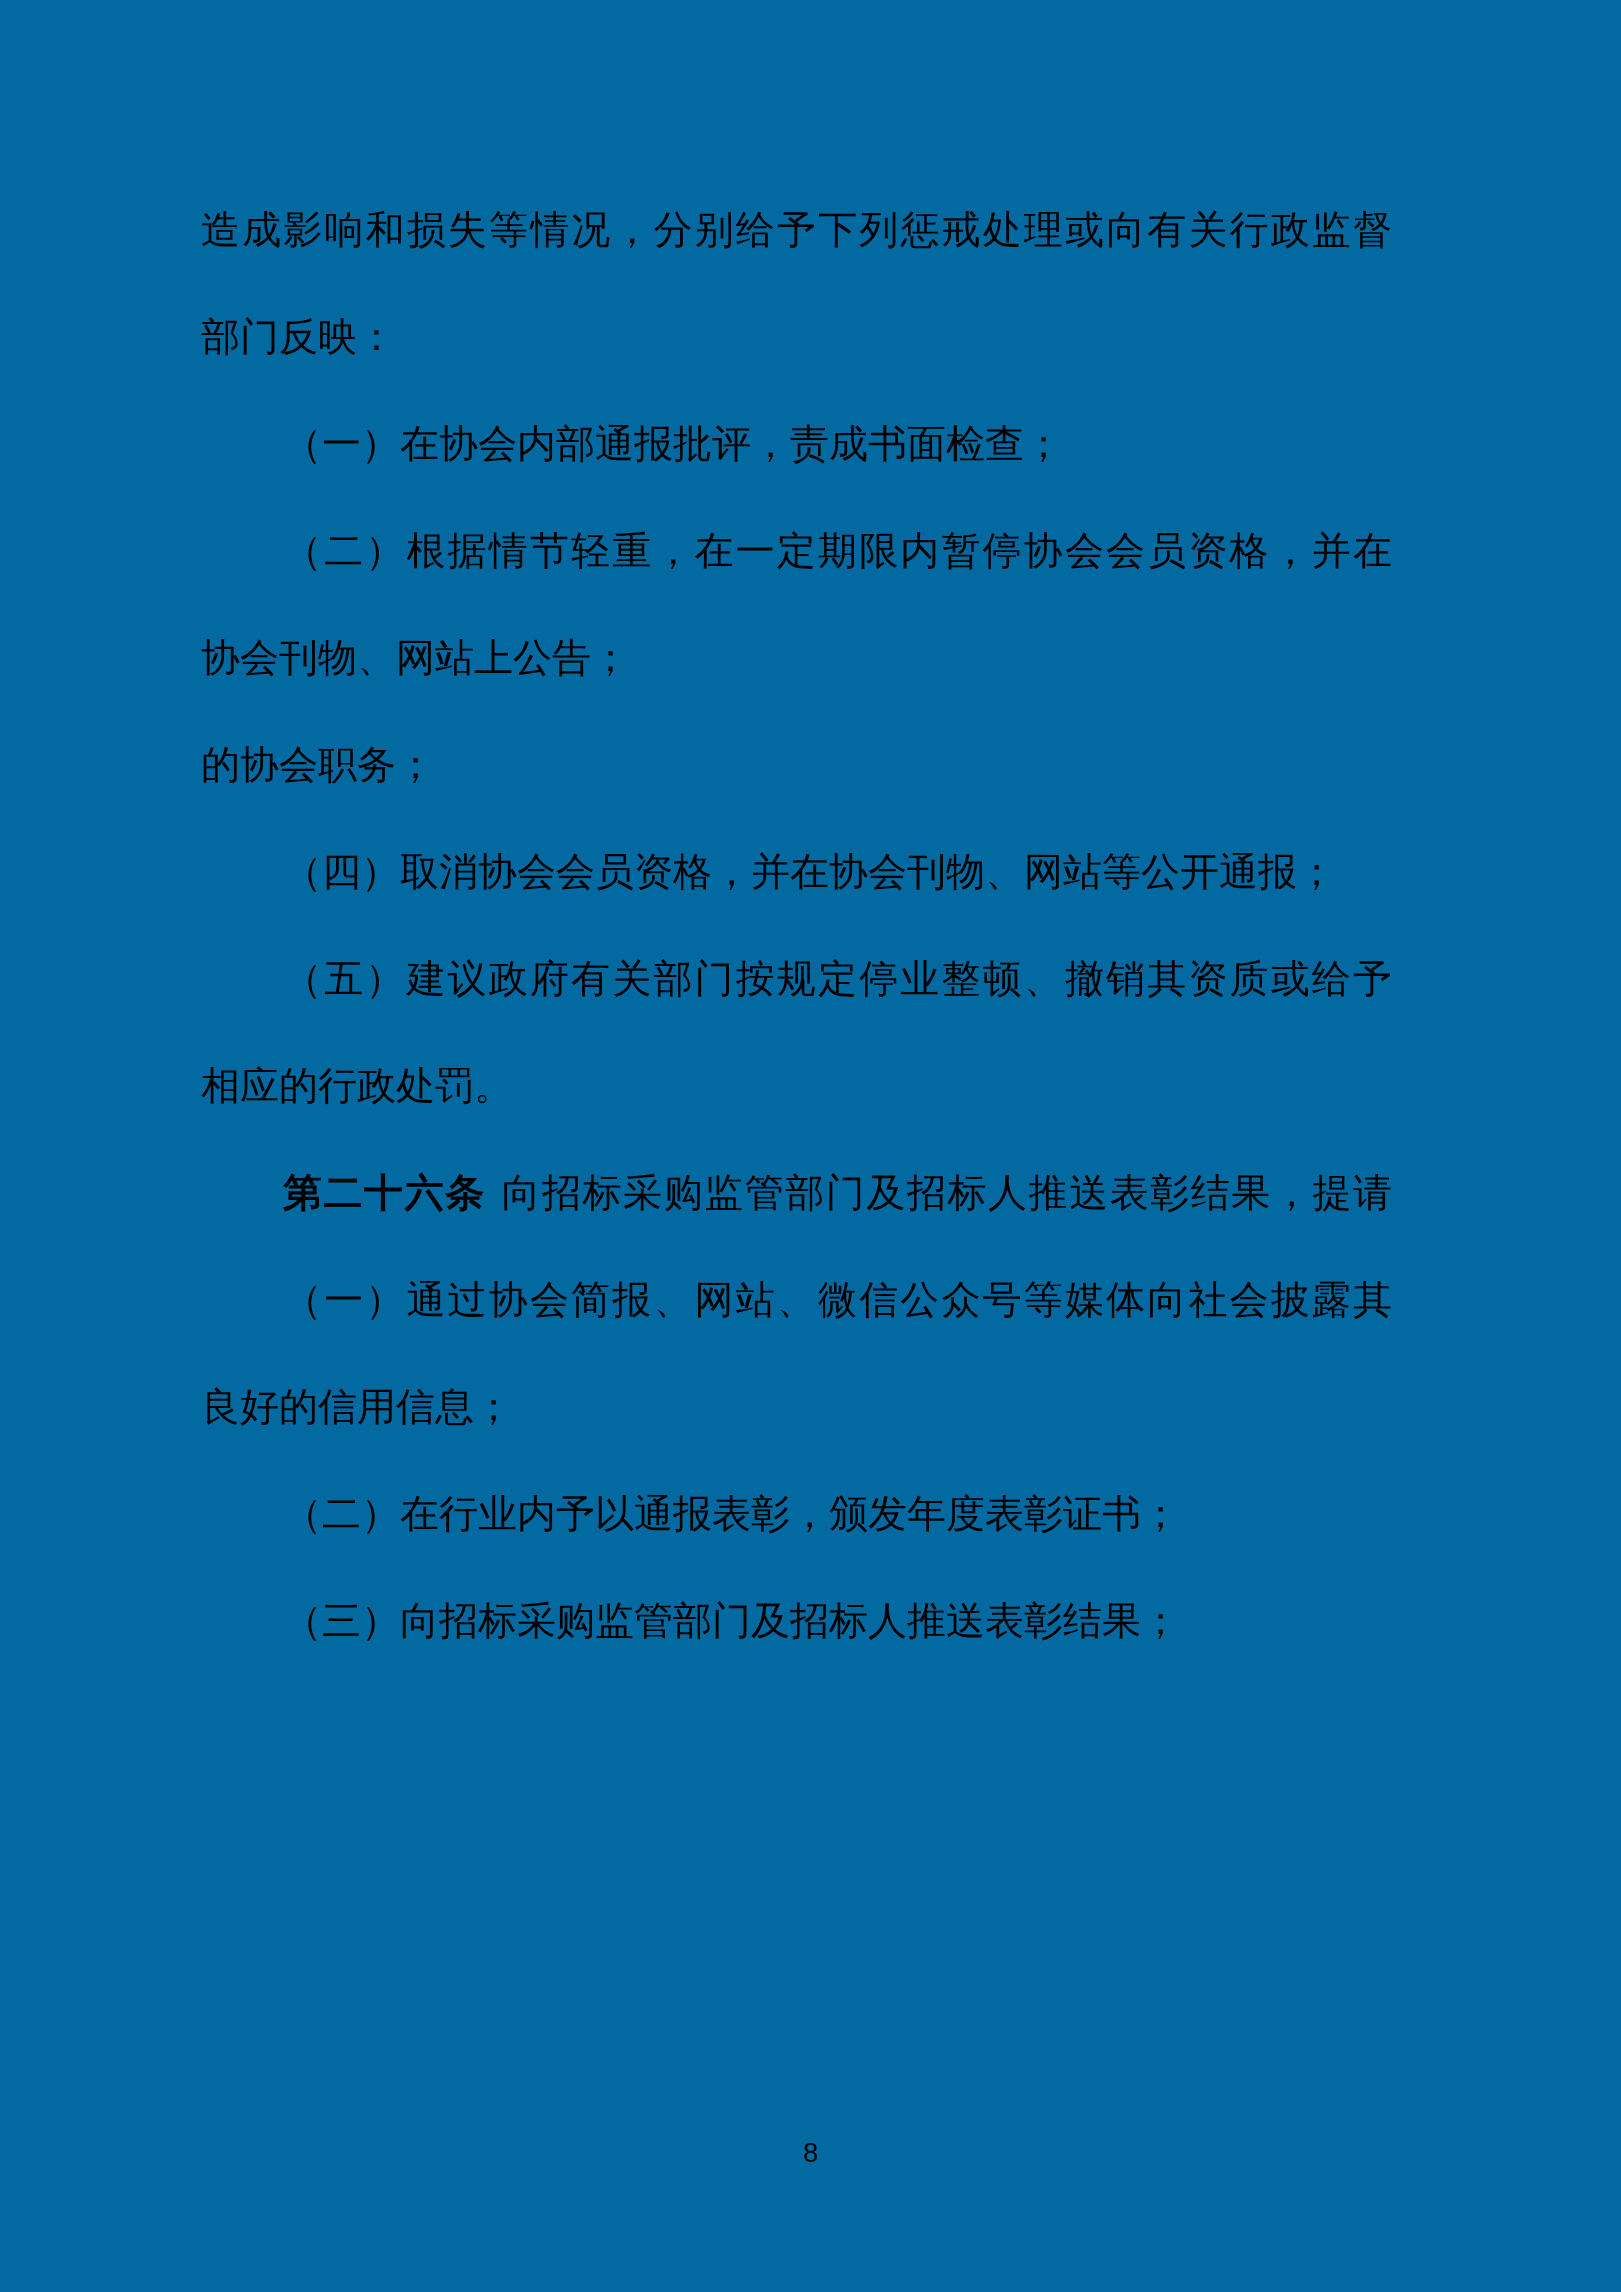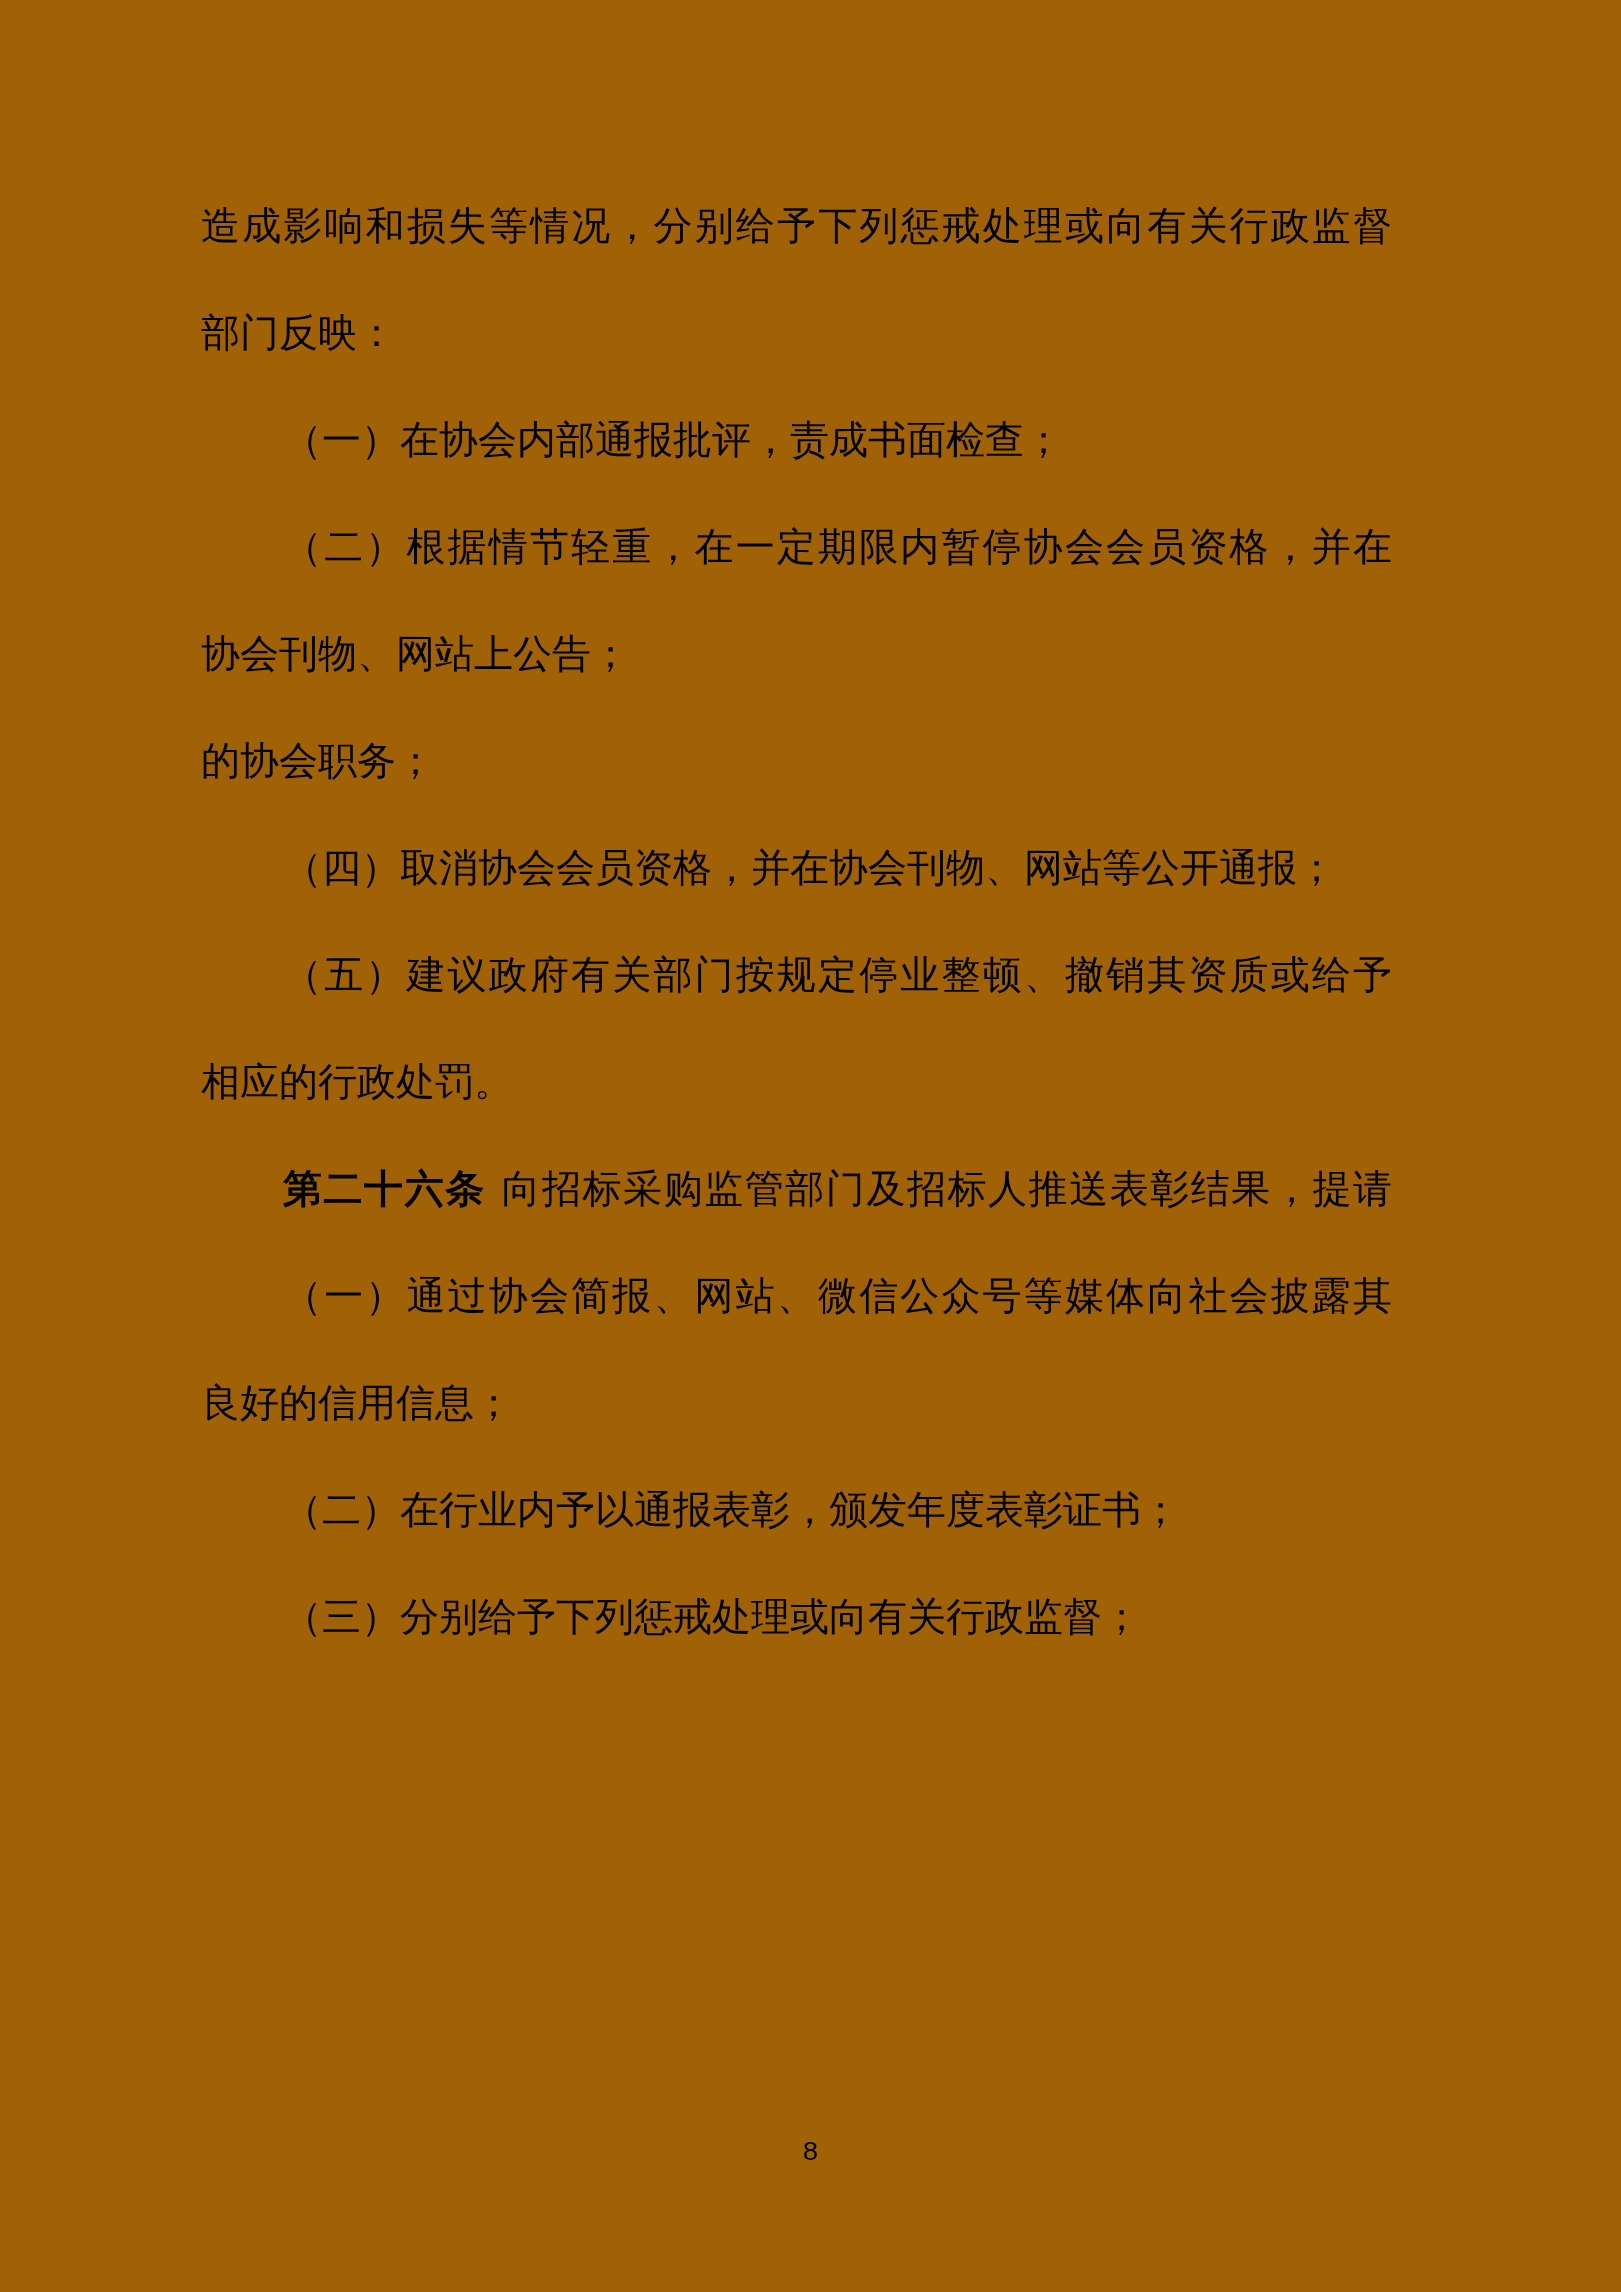--- a/index.html
+++ b/index.html
@@ -4,23 +4,23 @@
 <style>
   html, body {
     margin: 0;
     padding: 0;
     background: #ffffff;
   }
   .page {
     position: relative;
     width: 1621px;
     height: 2293px;
-    background: #a16207;
+    background: #0369a1;
     color: #000000;
-    font-family: Liberation Mono, monospace;
+    font-family: Liberation Sans, sans-serif;
     overflow: hidden;
   }
   .doc {
     position: absolute;
     left: 201px;
     top: 176px;
     width: 1191px;
   }
   .line {
     font-size: 39px;
@@ -71,20 +71,20 @@
     <div class="line indent full">（五）建议政府有关部门按规定停业整顿、撤销其资质或给予</div>
     <div class="line">相应的行政处罚。</div>
 
     <div class="line indent full">
       <span class="bold">第二十六条</span><span>向招标采购监管部门及招标人推送表彰结果，提请</span>
     </div>
 
     <div class="line indent full">（一）通过协会简报、网站、微信公众号等媒体向社会披露其</div>
     <div class="line">良好的信用信息；</div>
     <div class="line indent">（二）在行业内予以通报表彰，颁发年度表彰证书；</div>
-    <div class="line indent">（三）分别给予下列惩戒处理或向有关行政监督；</div>
+    <div class="line indent">（三）向招标采购监管部门及招标人推送表彰结果；</div>
 
   </div>
 
   <div class="pagenum">8</div>
 
 </div>
 
 
 </body></html>

